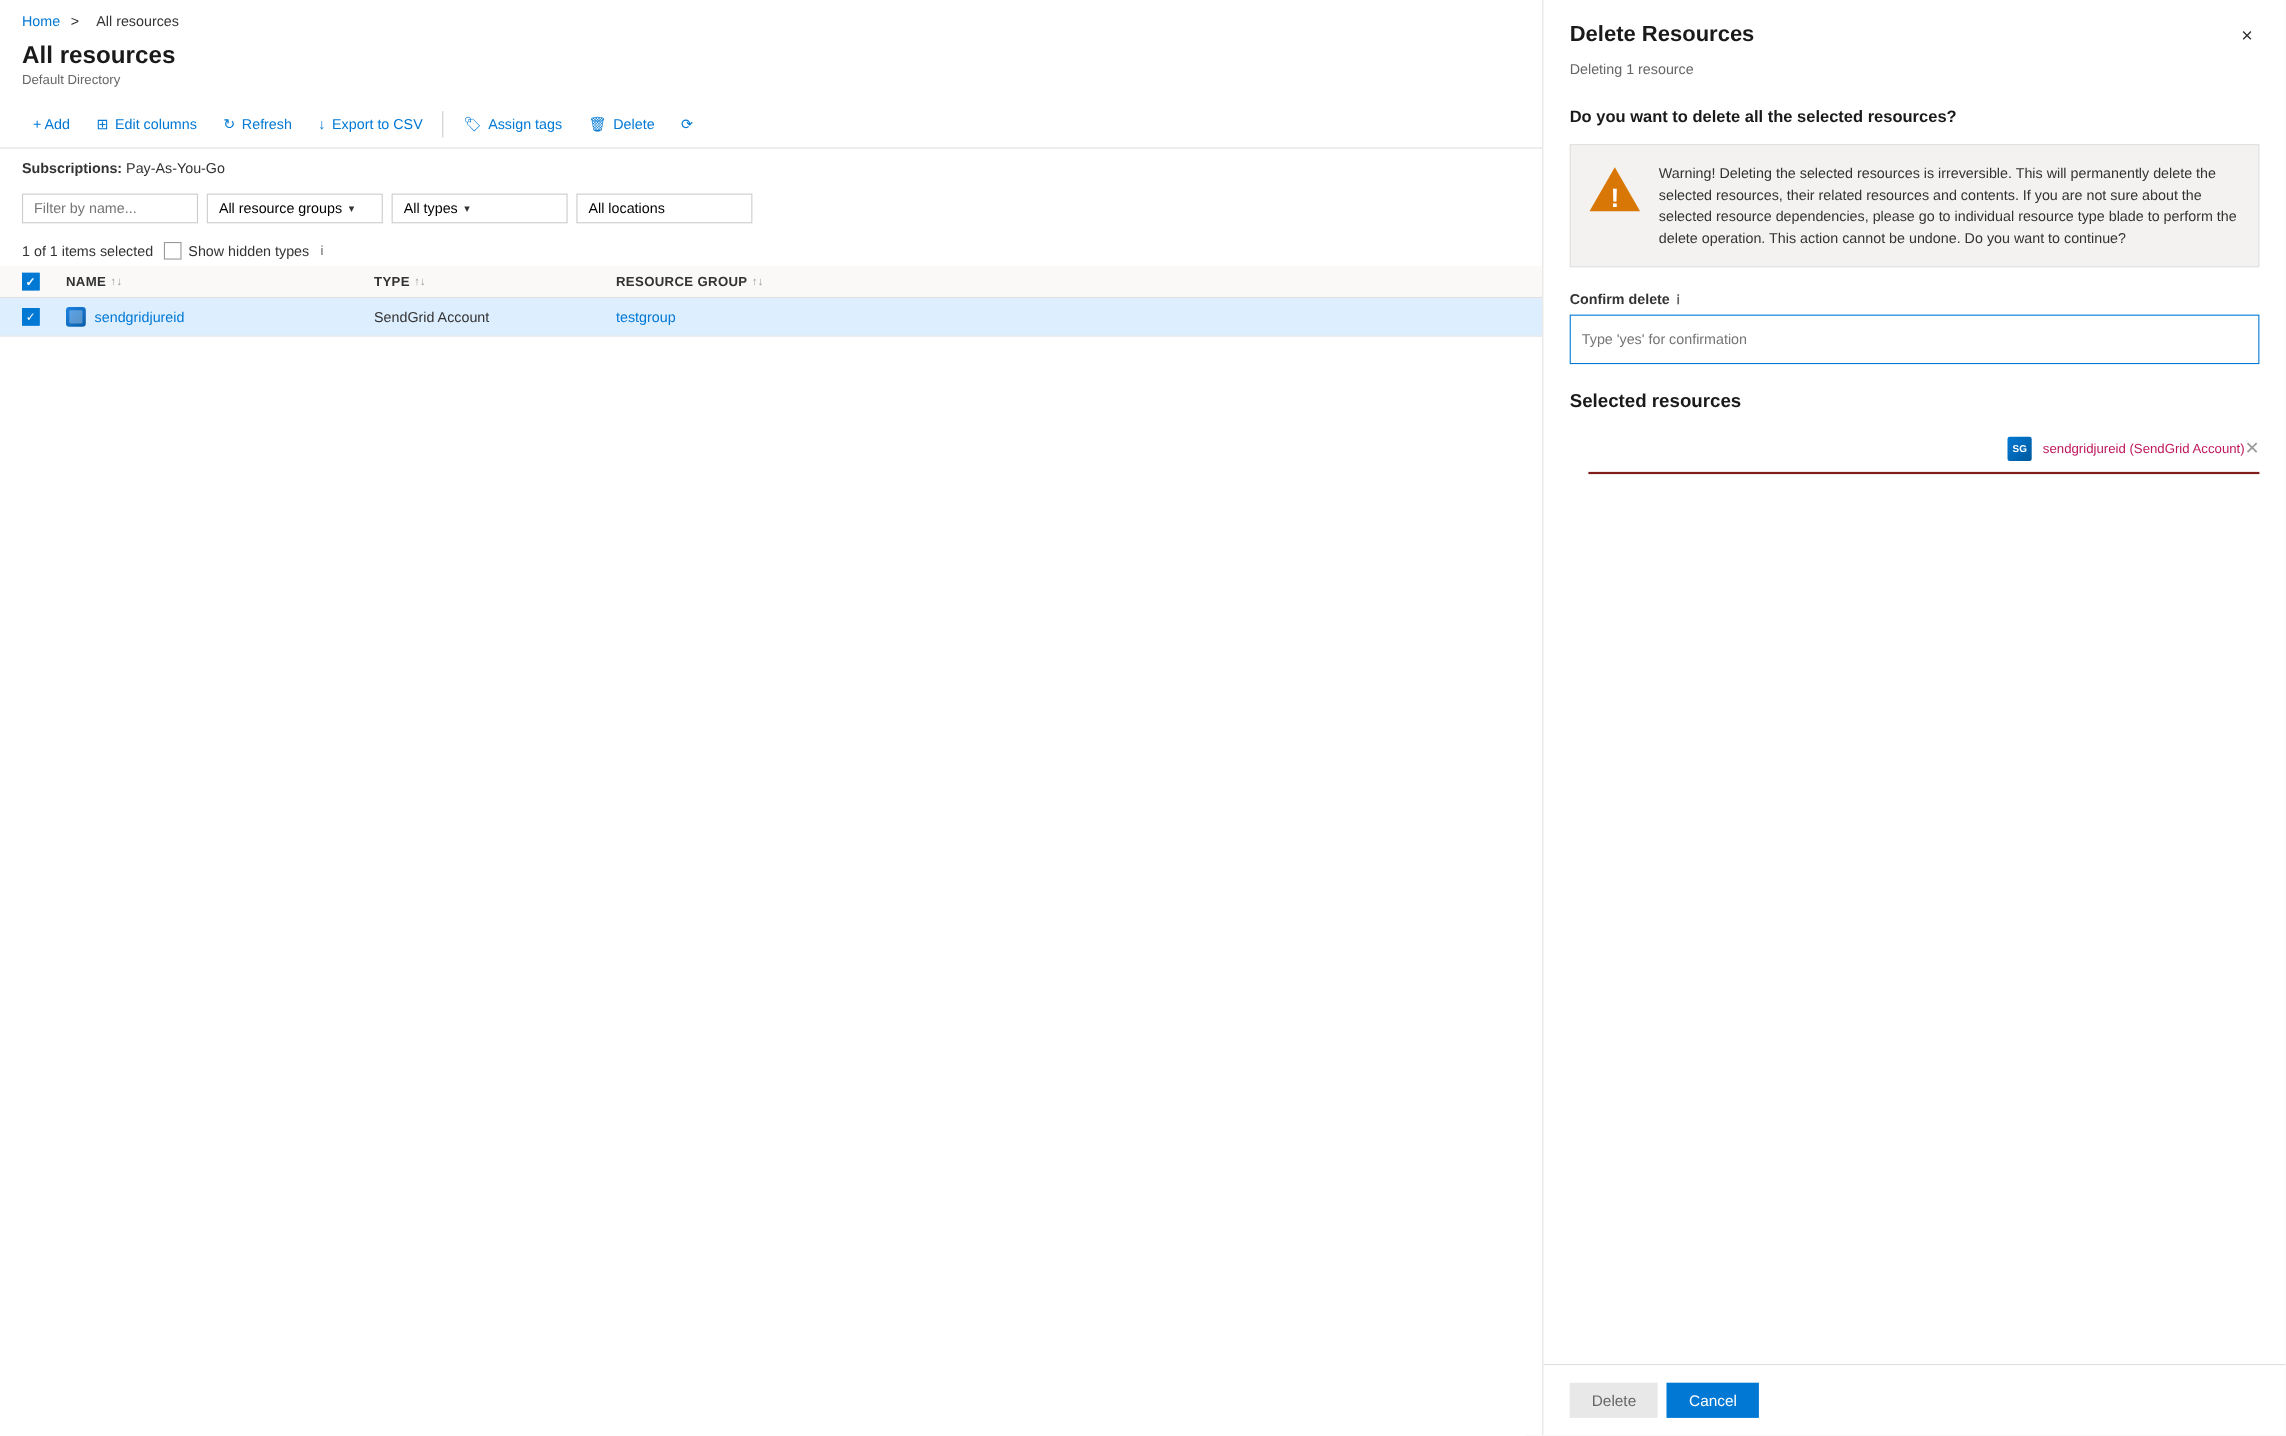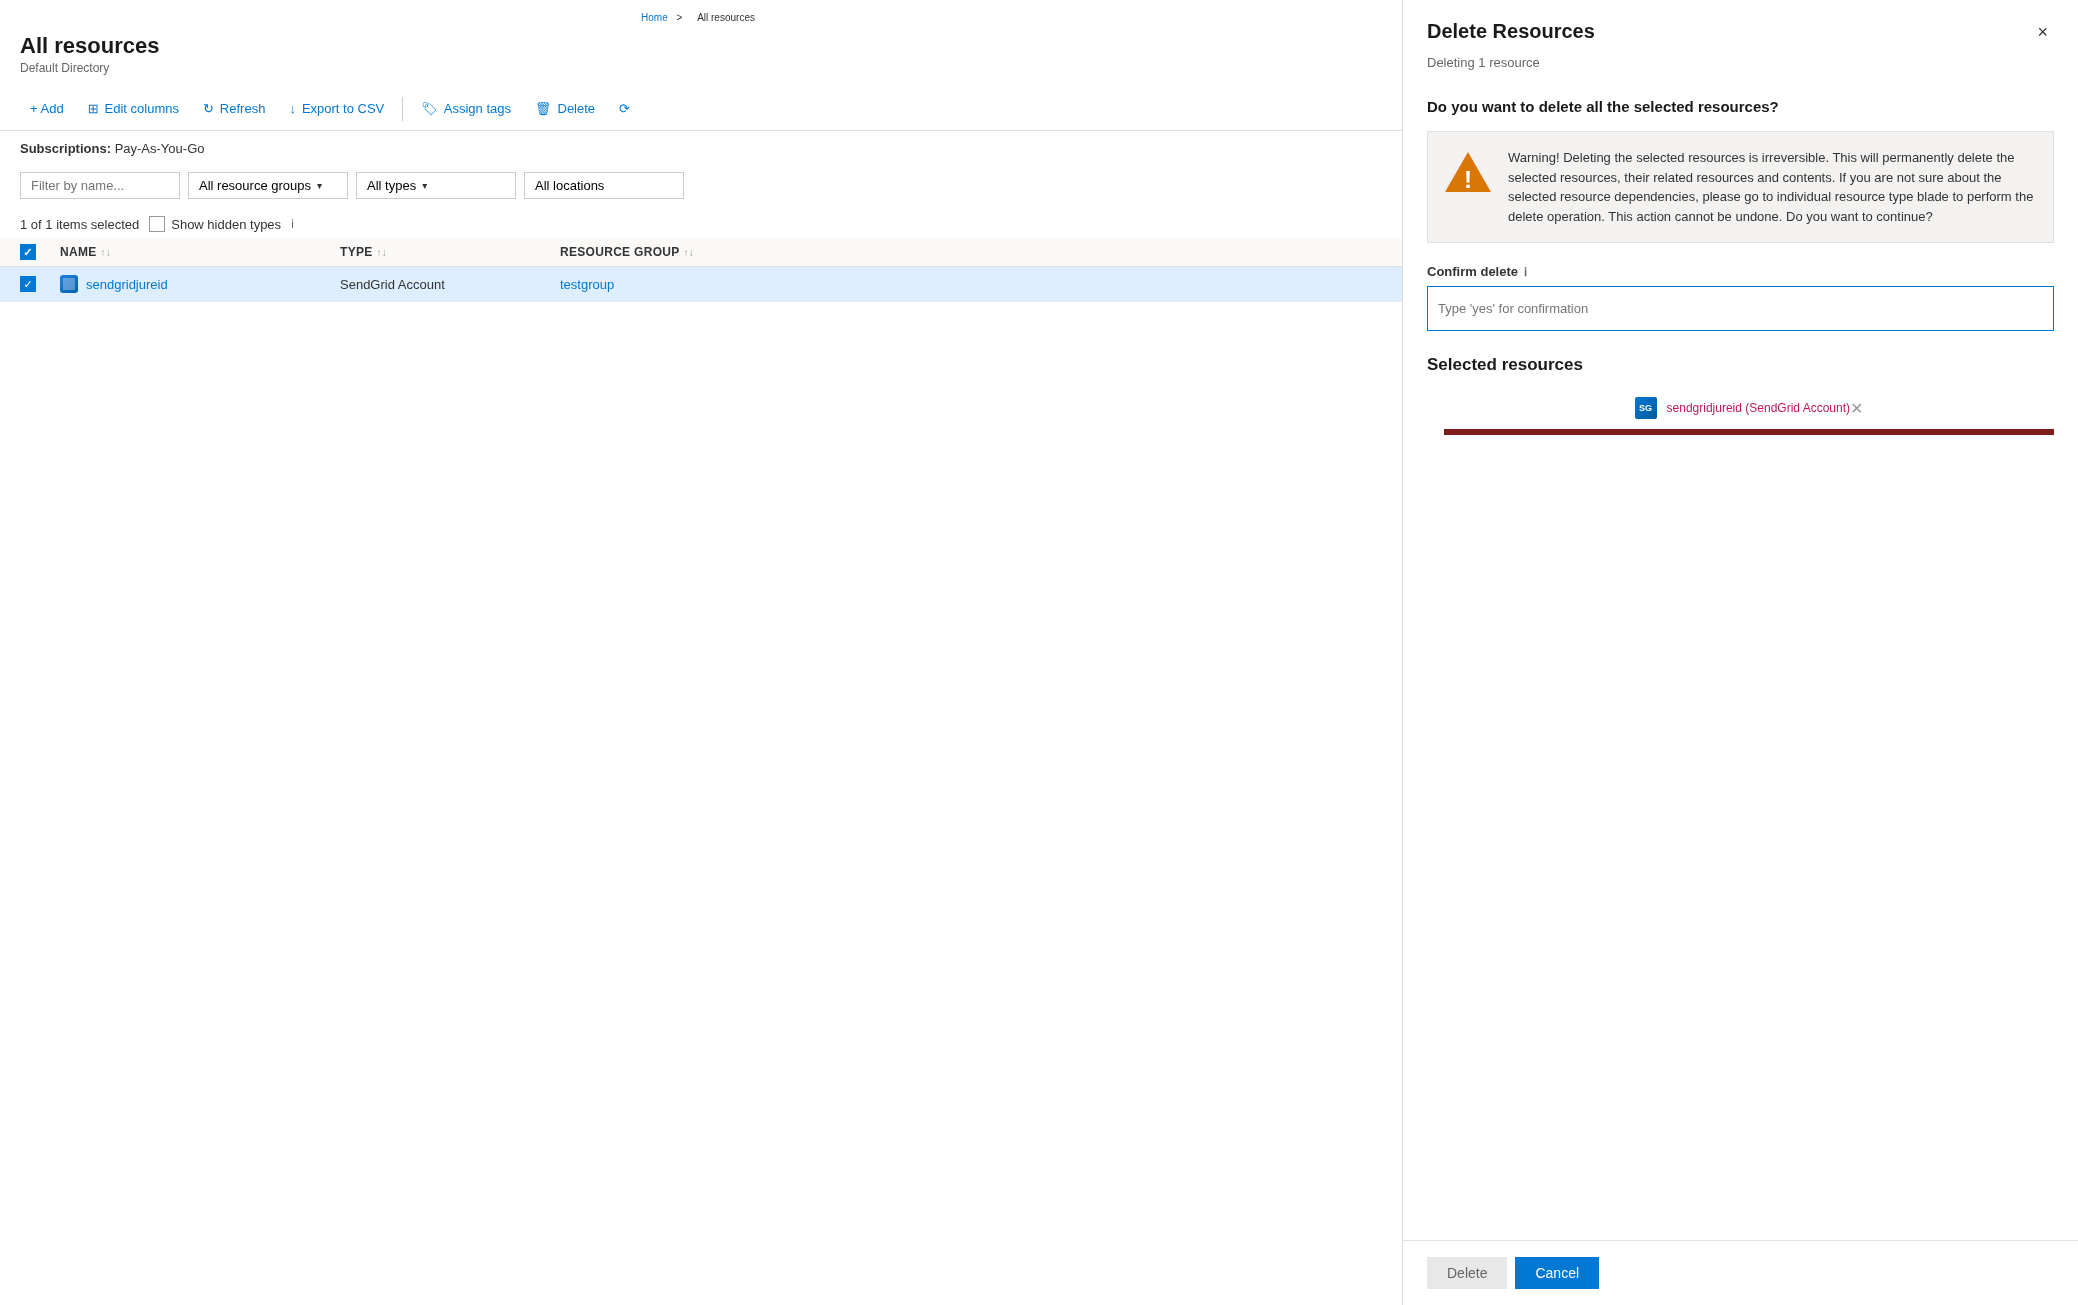--- a/index.html
+++ b/index.html
@@ -9,23 +9,22 @@
     .left-panel {
       flex: 1;
       background: #fff;
       padding: 0;
       overflow: hidden;
       position: relative;
     }
 
     .breadcrumb {
       padding: 12px 20px 6px 20px;
-      font-size: 10px;
+      font-size: 13px;
       color: #0078d4;
-      text-align: center;
     }
     .breadcrumb a { color: #0078d4; text-decoration: none; }
     .breadcrumb span { color: #333; margin: 0 6px; }
 
     .page-title {
       padding: 4px 20px 2px 20px;
       font-size: 22px;
       font-weight: 600;
       color: #1a1a1a;
     }
@@ -263,23 +262,23 @@
     .selected-resources-title {
       font-size: 17px;
       font-weight: 600;
       color: #1a1a1a;
       margin-bottom: 12px;
     }
 
     .resource-item {
       display: flex;
       align-items: center;
-      justify-content: center;
+      justify-content: flex-end;
       padding: 10px 0;
-      border-bottom: 6px solid #7f1d1d;
+      border-bottom: 2px solid #7f1d1d;
       margin-left: 17px;
     }
     .resource-item-left {
       display: flex;
       align-items: center;
       gap: 10px;
     }
     .resource-icon-small {
       width: 22px;
       height: 22px;

